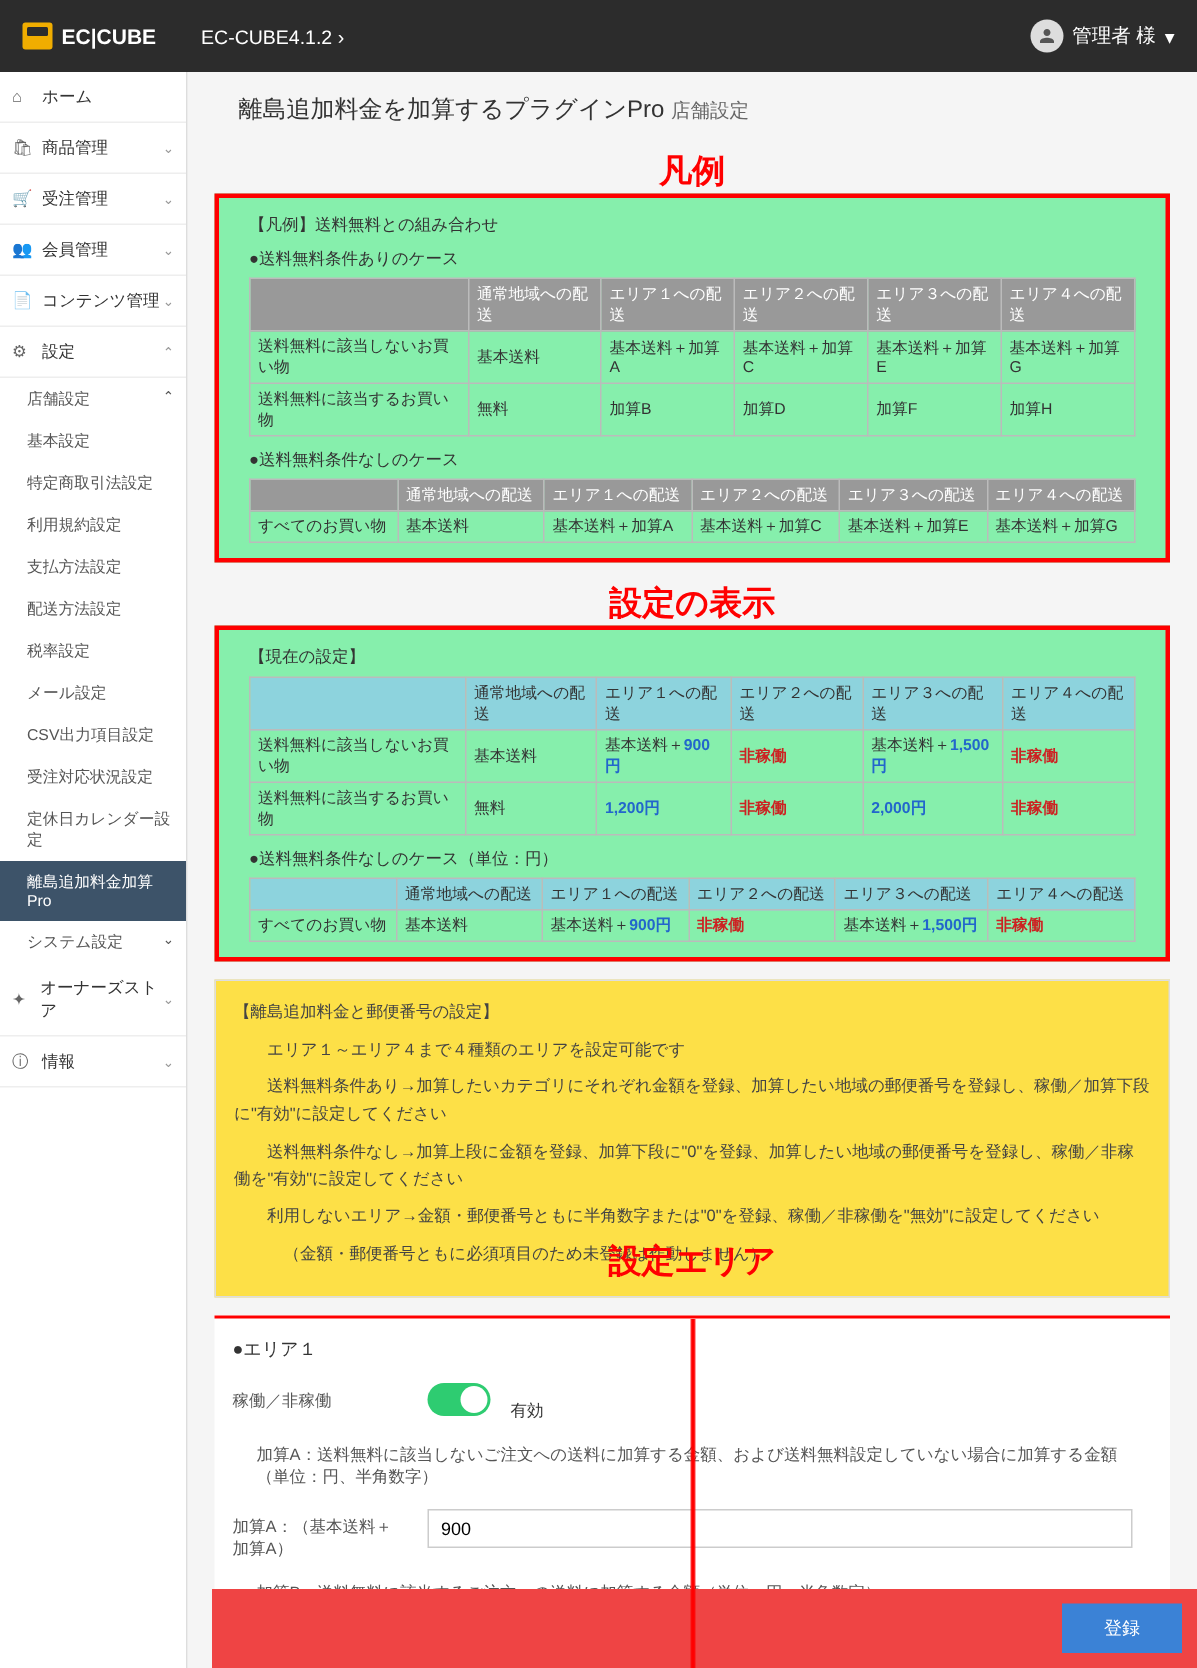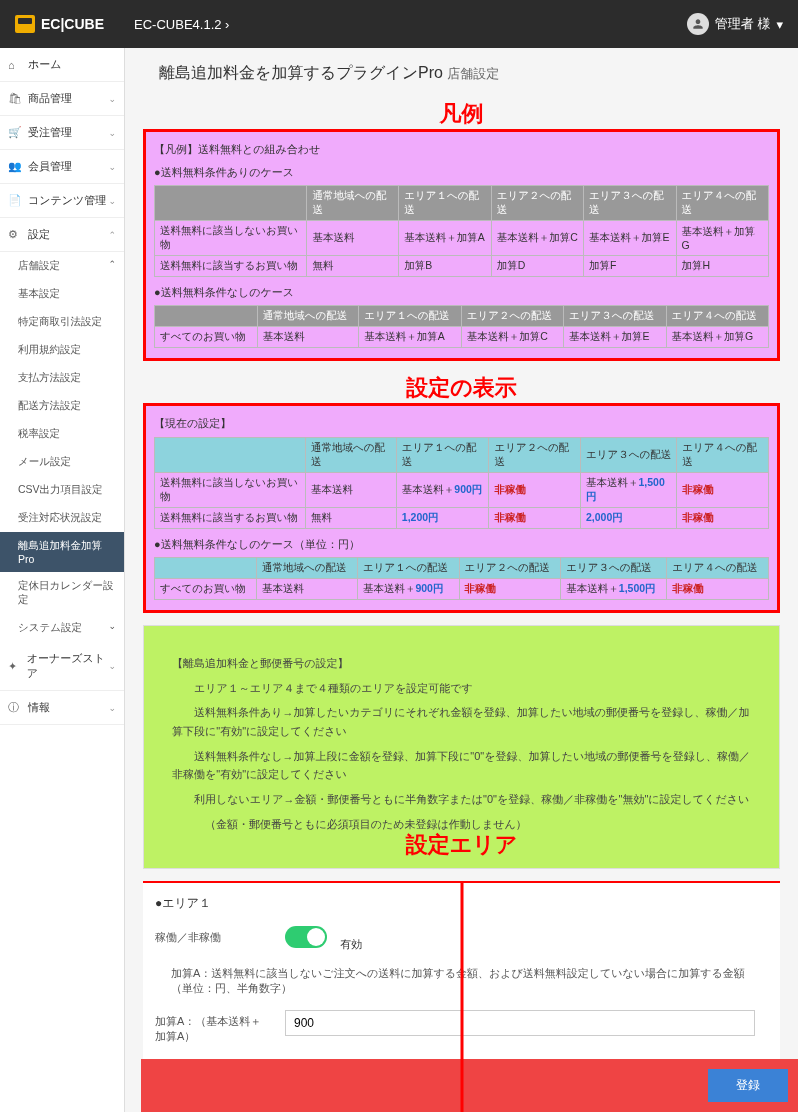--- a/index.html
+++ b/index.html
@@ -16,22 +16,22 @@
 .sidebar { width: 125px; background: #fff; border-right: 1px solid #ddd; min-height: calc(100vh - 48px); }
 .nav-item { display: flex; align-items: center; padding: 9px 8px; font-size: 11px; border-bottom: 1px solid #eee; cursor: pointer; }
 .nav-item .icon { width: 14px; margin-right: 6px; font-size: 11px; color: #666; }
 .nav-item .chev { margin-left: auto; font-size: 9px; color: #999; }
 .nav-sub { padding: 7px 8px 7px 18px; font-size: 10.5px; color: #555; cursor: pointer; }
 .nav-sub.active { background: #3d5369; color: #fff; }
 .main { flex: 1; padding: 15px 18px 60px; position: relative; }
 .page-title { font-size: 16px; font-weight: normal; margin-bottom: 15px; margin-left: 16px; }
 .page-title .sub { font-size: 13px; color: #666; }
 .annotation { color: #ff0000; font-size: 22px; font-weight: bold; text-align: center; }
-.red-box { border: 3px solid #ff0000; padding: 10px 8px; margin-bottom: 12px; background: #f0abfc; }
-.white-box { border: 1px solid #ddd; padding: 28px; margin-bottom: 12px; background: #bef264; }
+.red-box { border: 3px solid #ff0000; padding: 10px 20px; margin-bottom: 12px; background: #86efac; }
+.white-box { border: 1px solid #ddd; padding: 12px; margin-bottom: 12px; background: #fde047; }
 .section-label { font-size: 11px; margin-bottom: 6px; }
 .case-label { font-size: 11px; margin: 8px 0 5px; }
 table { border-collapse: collapse; width: 100%; font-size: 10.5px; }
 th, td { border: 1px solid #bbb; padding: 3px 5px; text-align: left; }
 th { background: #aaa; color: #fff; font-weight: normal; }
 .tbl-legend th { background: #999; }
 .tbl-current th { background: #5bb; color: #fff; }
 .tbl-current .hd { background: #8dd3dd; color: #333; }
 .val-blue { color: #2266cc; font-weight: bold; }
 .val-red { color: #cc2222; font-weight: bold; }
@@ -107,22 +107,22 @@
     <div class="nav-sub"><span>店舗設定</span> <span style="float:right;font-size:9px">⌃</span></div>
     <div class="nav-sub">基本設定</div>
     <div class="nav-sub">特定商取引法設定</div>
     <div class="nav-sub">利用規約設定</div>
     <div class="nav-sub">支払方法設定</div>
     <div class="nav-sub">配送方法設定</div>
     <div class="nav-sub">税率設定</div>
     <div class="nav-sub">メール設定</div>
     <div class="nav-sub">CSV出力項目設定</div>
     <div class="nav-sub">受注対応状況設定</div>
+    <div class="nav-sub">定休日カレンダー設定</div>
     <div class="nav-sub active">離島追加料金加算Pro</div>
-    <div class="nav-sub">定休日カレンダー設定</div>
     <div class="nav-sub"><span>システム設定</span> <span style="float:right;font-size:9px">⌄</span></div>
     <div class="nav-item">
         <span class="icon">✦</span>
         <span>オーナーズストア</span>
         <span class="chev">⌄</span>
       </div>
     <div class="nav-item">
         <span class="icon">ⓘ</span>
         <span>情報</span>
         <span class="chev">⌄</span>

